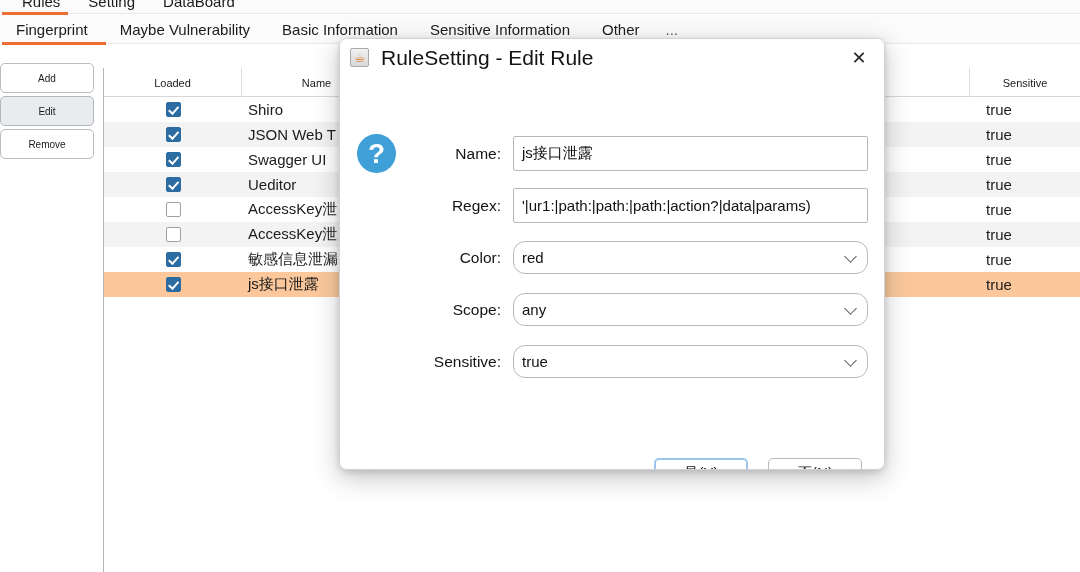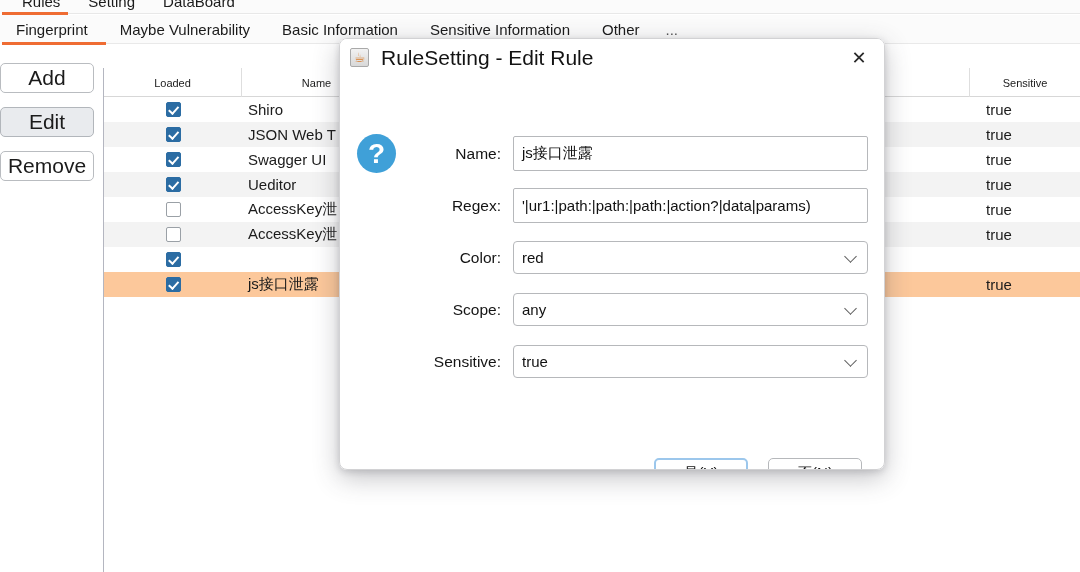--- a/index.html
+++ b/index.html
@@ -45,24 +45,24 @@
   .tab-underline {
     position: absolute; left: 2px; top: 42px; width: 104px; height: 3px; background: #ef6c33;
   }
   .tab-underline-rest {
     position: absolute; left: 106px; top: 43px; width: 974px; height: 1px; background: #e9e9e9;
   }
 
   
   .sidebtns { position: absolute; left: 0px; top: 63px; width: 96px; }
   .sidebtn {
-    width: 94px; height: 30px; margin: 0 0 14px 0;
+    width: 94px; height: 30px; margin: 0 0 3px 0;
     border: 1px solid #b9bcc0; border-radius: 5px;
     background: #ffffff;
-    font-size: 21px; color: #1b1b1b;
+    font-size: 10px; color: #1b1b1b;
     display: flex; align-items: center; justify-content: center;
     cursor: pointer;
   }
   .sidebtn.selected { background: #e9ebee; border-color: #b2b6bb; }
 
   
   .table-wrap {
     position: absolute; left: 103px; top: 68px; width: 977px; height: 504px;
     border-left: 1px solid #b4b6c0;
     background: #ffffff;
@@ -156,21 +156,21 @@
     width: 355px; height: 35px;
     border: 1px solid #b6b8bb; border-radius: 2px;
     background: #ffffff;
     font-size: 15px; color: #111;
     display: flex; align-items: center; padding: 0 8px;
     overflow: hidden; white-space: nowrap;
   }
   .fselect {
     position: relative;
     width: 355px; height: 33px;
-    border: 1px solid #b6b8bb; border-radius: 4px;
+    border: 1px solid #b6b8bb; border-radius: 12px;
     background: #ffffff;
     font-size: 15px; color: #111;
     display: flex; align-items: center; padding: 0 8px;
     cursor: pointer;
   }
   .caret {
     position: absolute; right: 12px; top: 50%; margin-top: -3px;
     width: 9px; height: 9px; border: solid #5b5b5b; border-width: 0 1.6px 1.6px 0;
     transform: translateY(-3px) rotate(45deg);
   }
@@ -274,20 +274,21 @@
             <span class="chk off"></span>
           </div>
           <div class="td c-name">AccessKey泄</div>
           <div class="td c-mid"></div>
           <div class="td c-sens">true</div>
         </div>
         <div class="trow odd">
           <div class="td c-loaded">
             <span class="chk on"></span>
           </div>
+          <div class="td c-name">敏感信息泄漏</div>
           <div class="td c-mid"></div>
           <div class="td c-sens">true</div>
         </div>
         <div class="trow sel">
           <div class="td c-loaded">
             <span class="chk on"></span>
           </div>
           <div class="td c-name">js接口泄露</div>
           <div class="td c-mid"></div>
           <div class="td c-sens">true</div>

